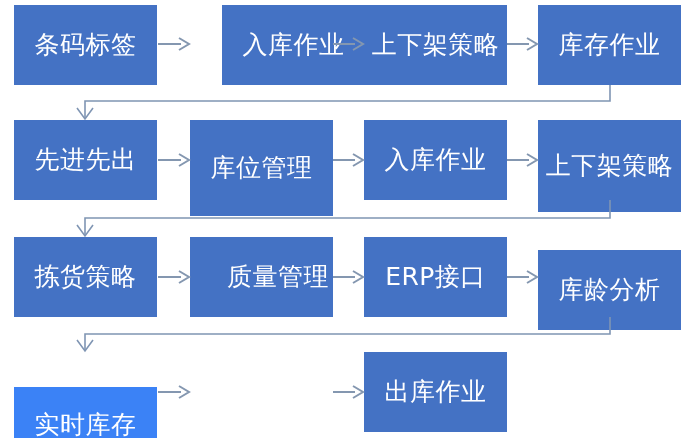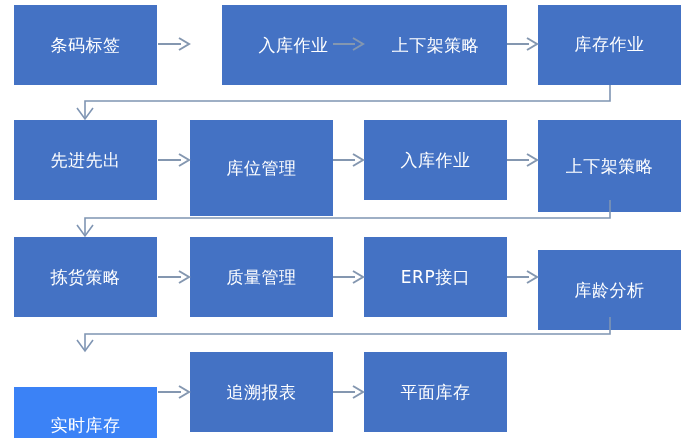--- a/index.html
+++ b/index.html
@@ -19,21 +19,21 @@
   }
   .node {
     position: absolute;
     box-sizing: border-box;
     background: #4472C4;
     color: #ffffff;
     display: flex;
     align-items: center;
     justify-content: center;
     text-align: center;
-    font-size: 17px;
+    font-size: 25px;
     line-height: 1.35;
     letter-spacing: 0.5px;
     padding: 2px 4px;
     font-weight: 400;
   }
   .node span {
     display: block;
     width: 100%;
   }
   .h-arrow {
@@ -70,37 +70,34 @@
     </div>
     <div class="node" style="left: 364px; top: 120px; width: 143px; height: 80px; background: rgb(68, 114, 196); color: rgb(255, 255, 255);">
       <span>入库作业</span>
     </div>
     <div class="node" style="left: 538px; top: 120px; width: 143px; height: 92px; background: rgb(68, 114, 196); color: rgb(255, 255, 255);">
       <span>上下架策略</span>
     </div>
     <div class="node" style="left: 14px; top: 237px; width: 143px; height: 80px; background: rgb(68, 114, 196); color: rgb(255, 255, 255);">
       <span>拣货策略</span>
     </div>
-    <div class="node" style="left: 190px; top: 237px; width: 143px; height: 80px; background: rgb(68, 114, 196); color: rgb(255, 255, 255);">
+    <div class="node" style="left: 190px; top: 237px; width: 143px; height: 80px; background: rgb(68, 114, 196); color: rgb(255, 255, 255); text-align: right;">
       <span>质量管理</span>
     </div>
     <div class="node" style="left: 364px; top: 237px; width: 143px; height: 80px; background: rgb(68, 114, 196); color: rgb(255, 255, 255);">
       <span>ERP接口</span>
     </div>
     <div class="node" style="left: 538px; top: 250px; width: 143px; height: 80px; background: rgb(68, 114, 196); color: rgb(255, 255, 255);">
       <span>库龄分析</span>
     </div>
     <div class="node" style="left: 14px; top: 352px; width: 143px; height: 76px; background: #3b82f6; color: rgb(255, 255, 255); margin-top: 35px;">
       <span>实时库存</span>
     </div>
-    <div class="node" style="left: 190px; top: 352px; width: 143px; height: 80px; background: rgb(68, 114, 196); color: rgb(255, 255, 255);">
-      <span>追溯报表</span>
-    </div>
     <div class="node" style="left: 364px; top: 352px; width: 143px; height: 80px; background: rgb(68, 114, 196); color: rgb(255, 255, 255);">
-      <span>平面库存</span>
+      <span>出库作业</span>
     </div>
     <div class="h-arrow" style="left: 158px; top: 35px; width: 32px;">
       <svg width="32" height="18" viewBox="0 0 32 18">
         <line x1="0" y1="9" x2="23" y2="9" stroke="#8497B0" stroke-width="2"></line>
         <polyline points="21,3 31,9 21,15" fill="none" stroke="#8497B0" stroke-width="2"></polyline>
       </svg>
     </div>
     <div class="h-arrow" style="left: 333px; top: 35px; width: 31px;">
       <svg width="31" height="18" viewBox="0 0 31 18">
         <line x1="0" y1="9" x2="22" y2="9" stroke="#8497B0" stroke-width="2"></line>

